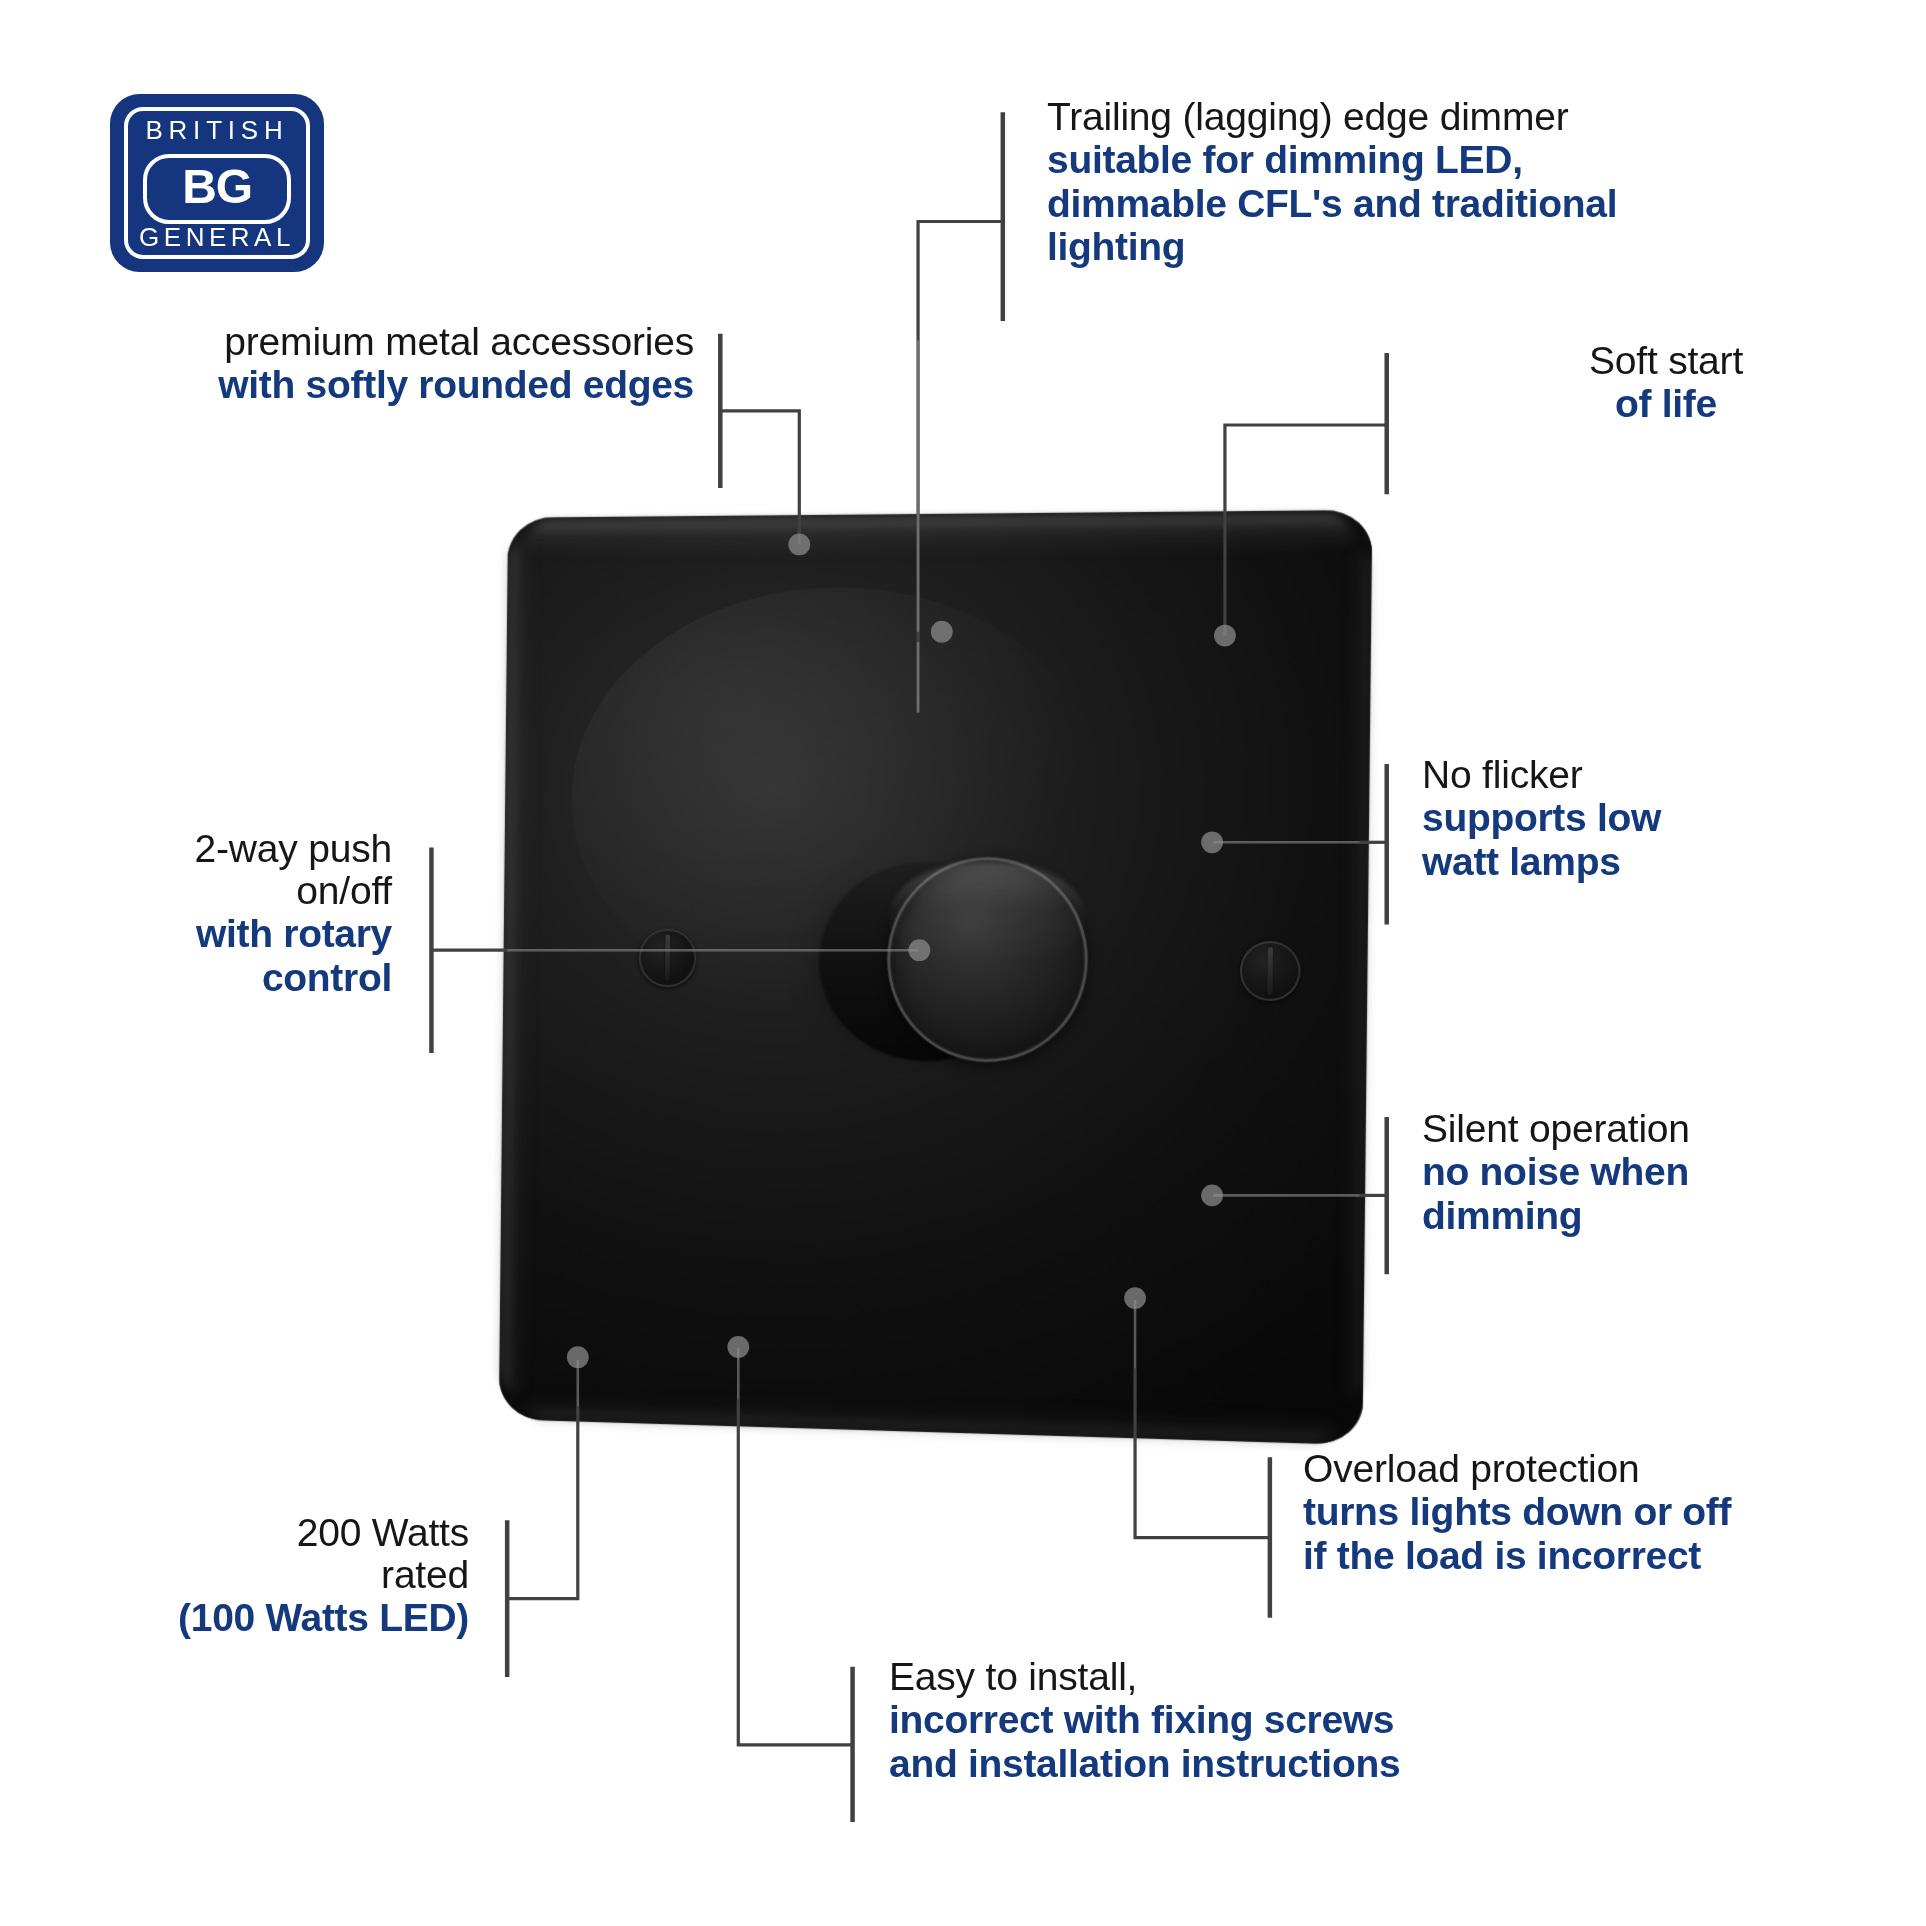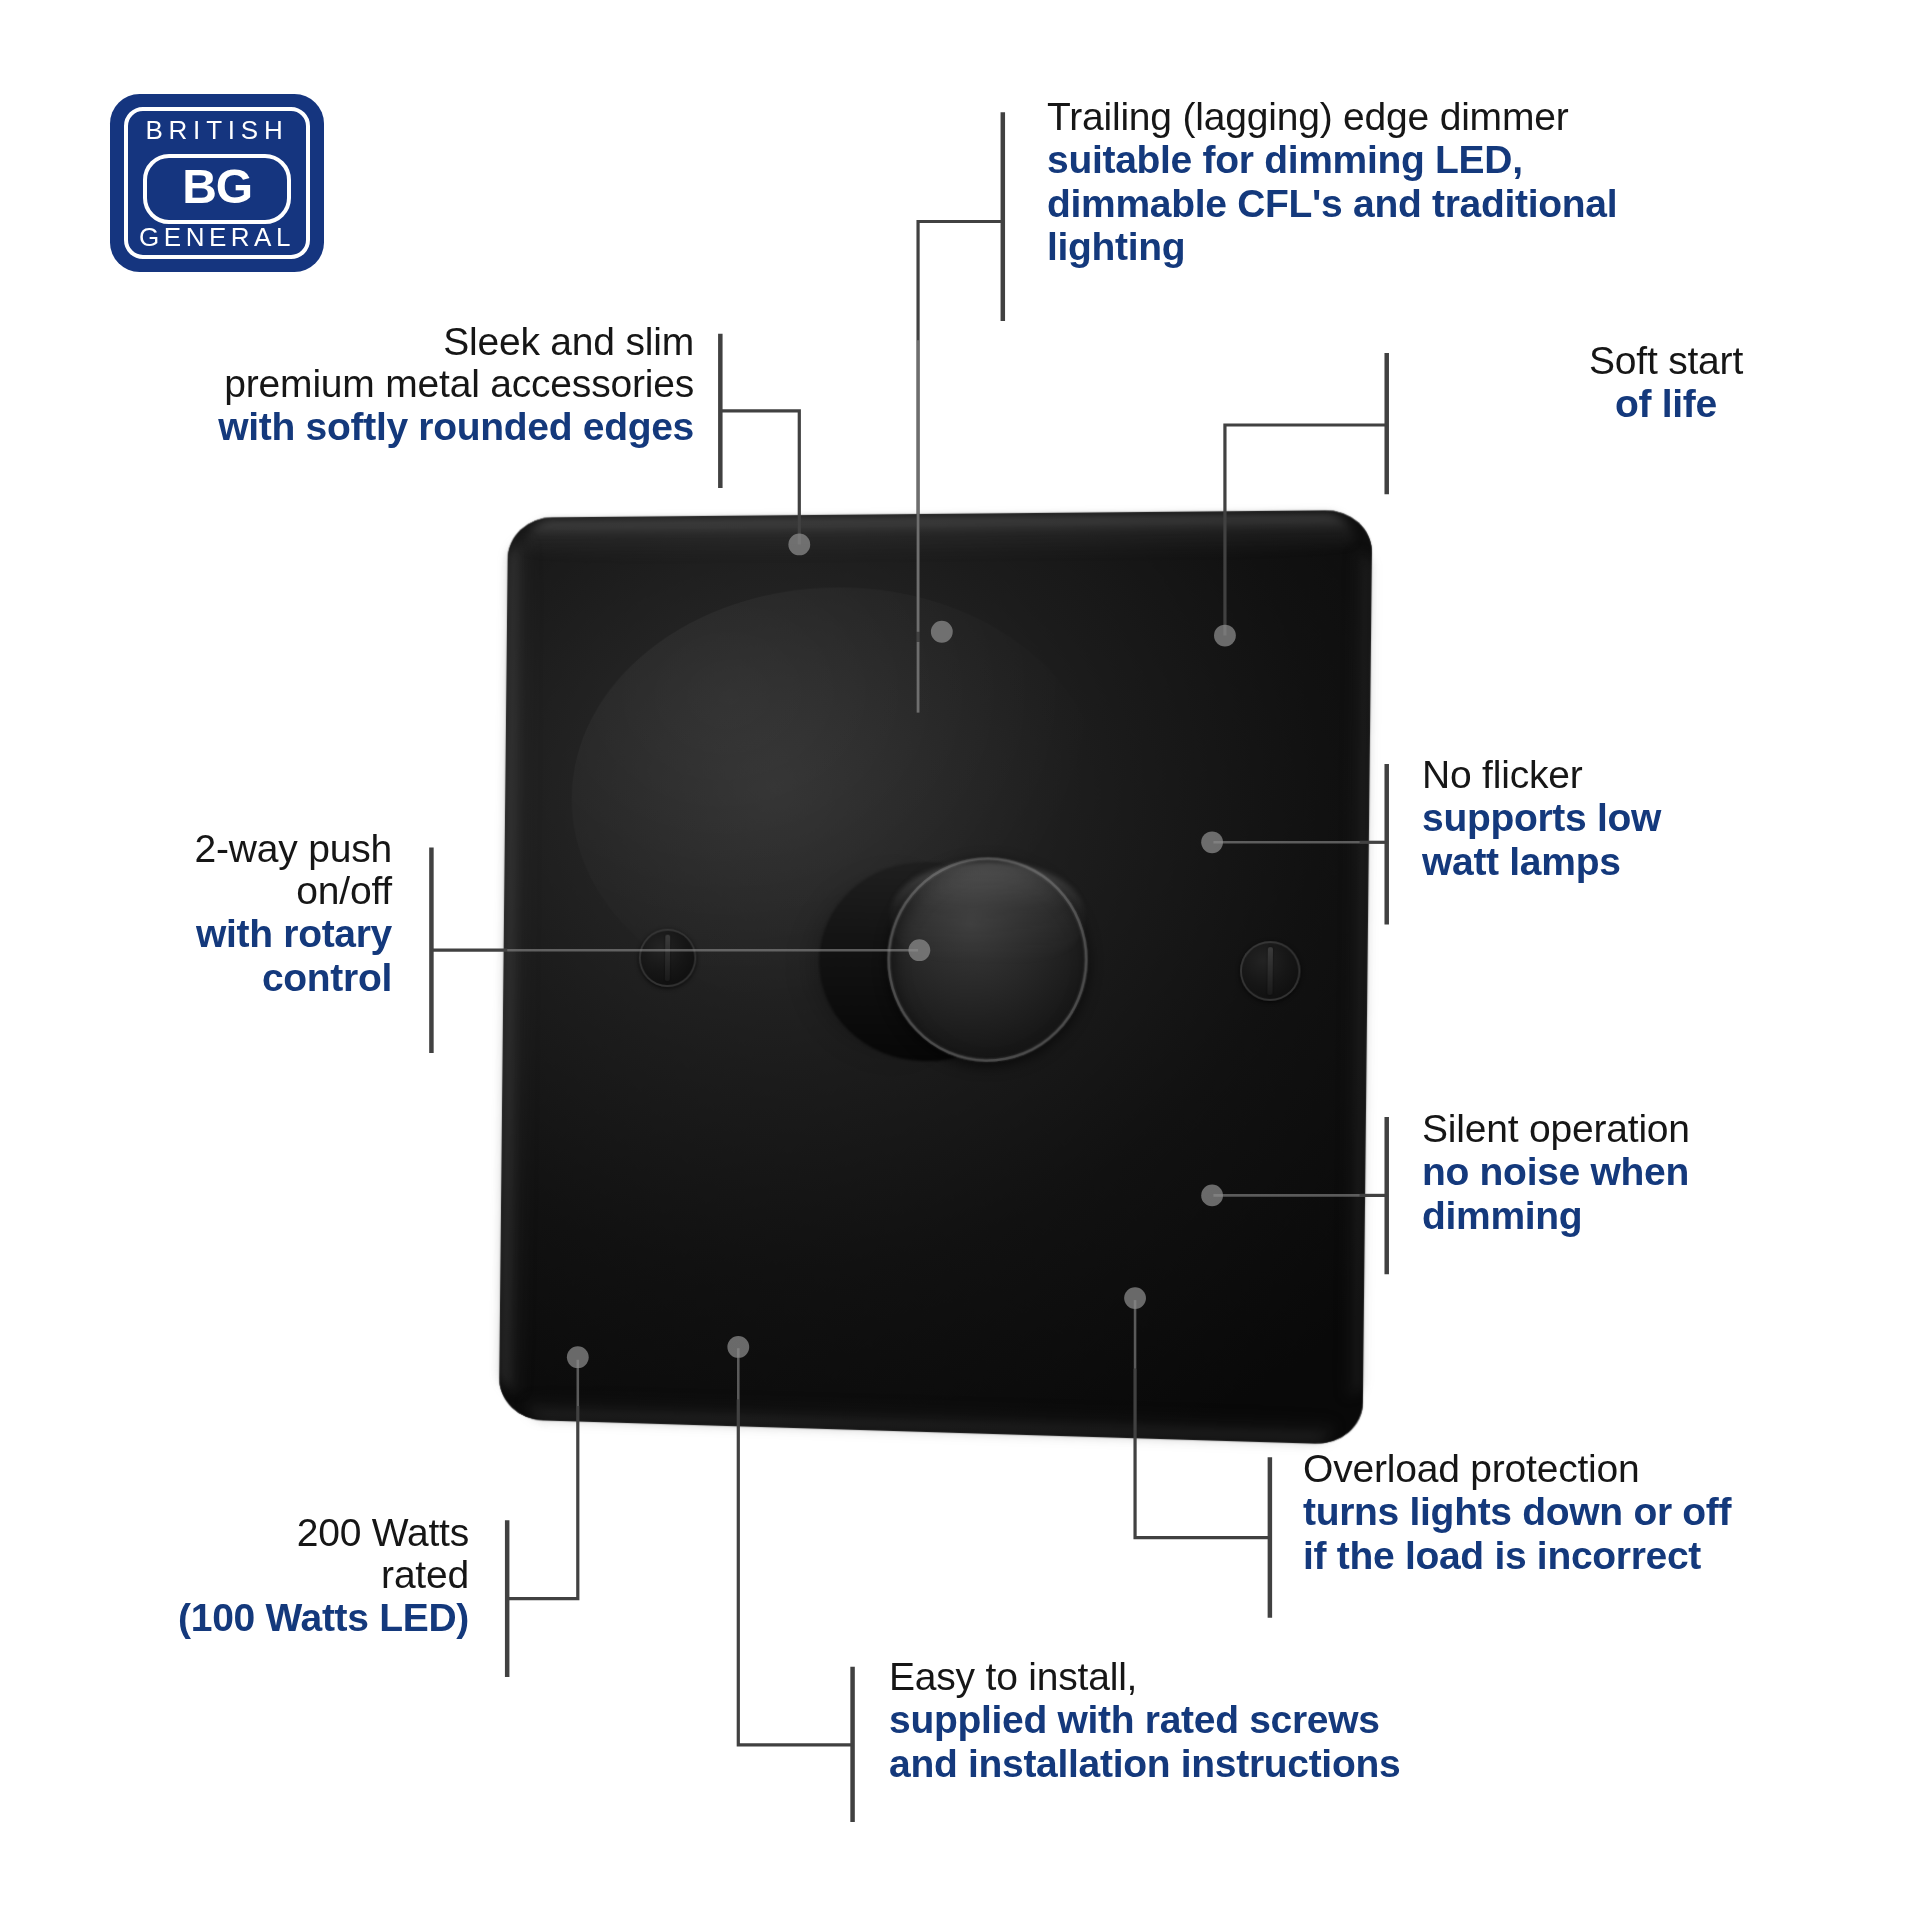--- a/index.html
+++ b/index.html
@@ -267,21 +267,20 @@
   </svg>
 
   <div class="callout align-left" id="co-trailing">
     <div class="l1">Trailing (lagging) edge dimmer</div>
     <div class="l2">suitable for dimming LED,</div>
     <div class="l2">dimmable CFL's and traditional</div>
     <div class="l2">lighting</div>
   </div>
 
   <div class="callout align-right" id="co-sleek">
-    <div class="l1">Sleek and slim</div>
     <div class="l1">premium metal accessories</div>
     <div class="l2">with softly rounded edges</div>
   </div>
 
   <div class="callout align-left" id="co-softstart">
     <div class="l1">Soft start</div>
     <div class="l2">of life</div>
   </div>
 
   <div class="callout align-right" id="co-2way">
@@ -310,18 +309,18 @@
   </div>
 
   <div class="callout align-right" id="co-200w">
     <div class="l1">200 Watts</div>
     <div class="l1">rated</div>
     <div class="l2">(100 Watts LED)</div>
   </div>
 
   <div class="callout align-left" id="co-easy">
     <div class="l1">Easy to install,</div>
-    <div class="l2">supplied with rated screws</div>
+    <div class="l2">incorrect with fixing screws</div>
     <div class="l2">and installation instructions</div>
   </div>
 
 </div>
 
 
 </body></html>

